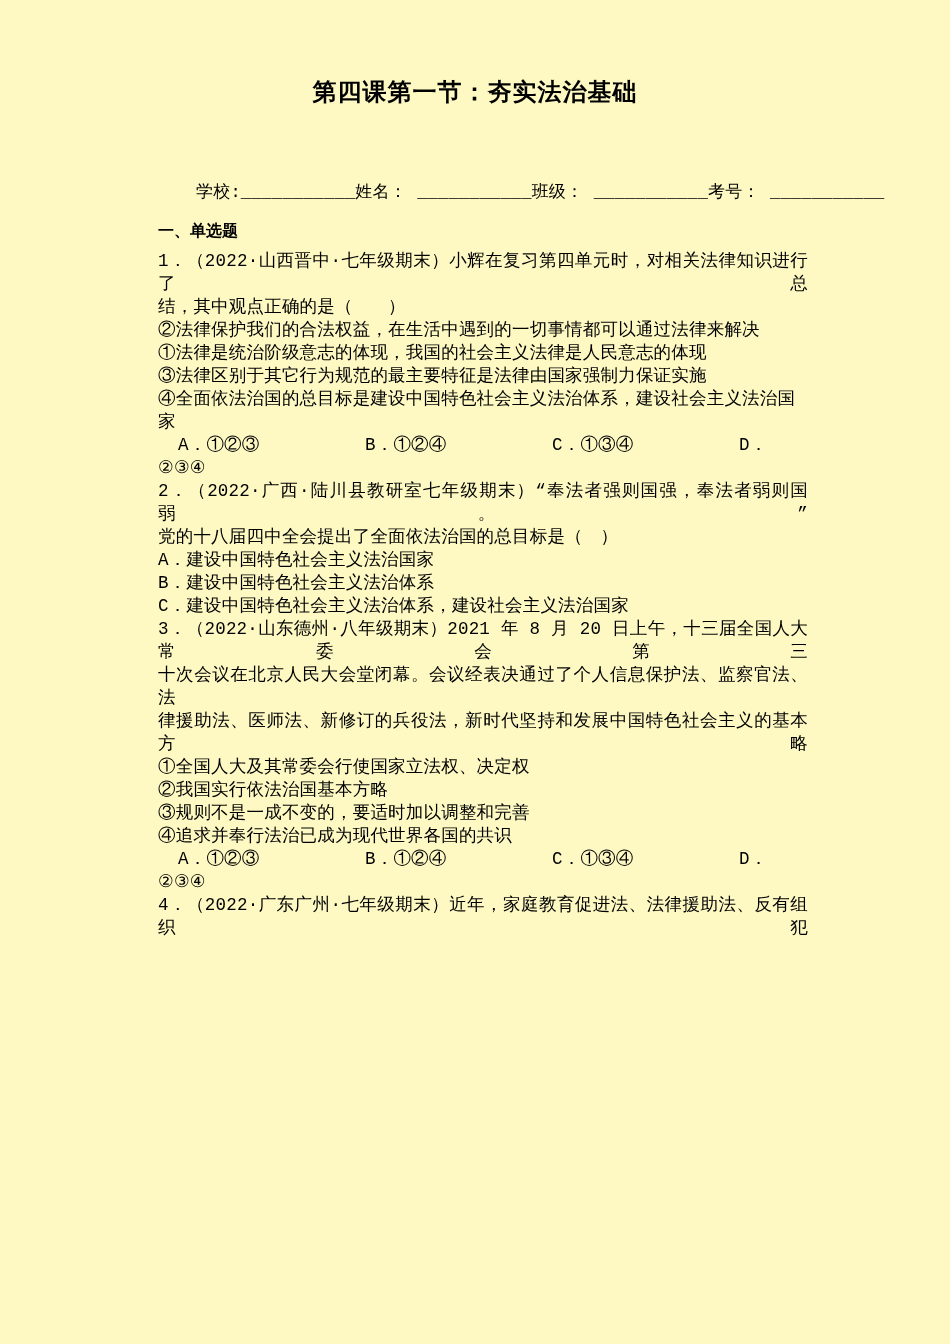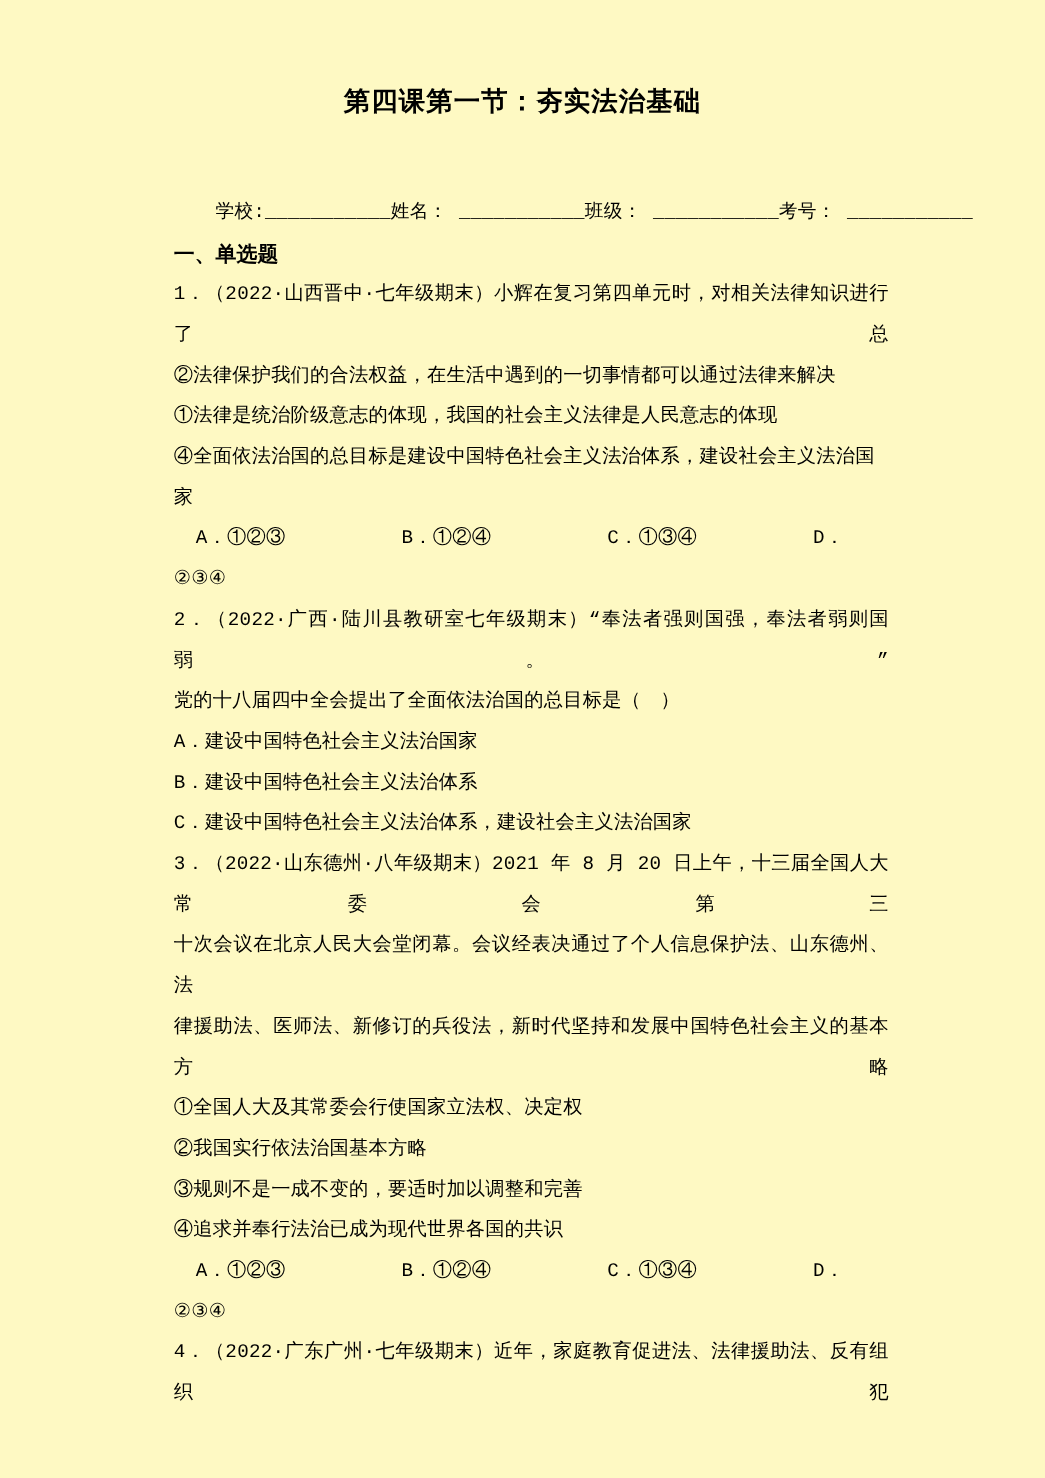--- a/index.html
+++ b/index.html
@@ -36,30 +36,30 @@
     letter-spacing: 0.2px;
   }
   .content {
     position: absolute;
     top: 214px;
     left: 158px;
     width: 650px;
   }
   .section-heading {
     margin: 0;
-    font-size: 19px;
+    font-size: 16px;
     font-weight: bold;
     line-height: 36px;
   }
   .question {
     margin: 0;
   }
   .line {
     font-size: 17.5px;
-    line-height: 37px;
+    line-height: 23px;
     white-space: pre-wrap;
     letter-spacing: 0.2px;
   }
   .line.justify {
     text-align: justify;
     text-align-last: justify;
   }
   .options-row {
     display: block;
     margin-left: 20px;
@@ -77,36 +77,38 @@
 <body>
 
 <div class="page">
   <h1 class="title">第四课第一节：夯实法治基础</h1>
   <div class="info-line">学校:___________姓名： ___________班级： ___________考号： ___________</div>
   <div class="content">
     <p class="section-heading">一、单选题</p>
     <div id="questions">
         <div class="question">
           <div class="line justify">1．（2022·山西晋中·七年级期末）小辉在复习第四单元时，对相关法律知识进行了总</div>
+          <div class="line">结，其中观点正确的是（　　）</div>
           <div class="line">②法律保护我们的合法权益，在生活中遇到的一切事情都可以通过法律来解决</div>
           <div class="line">①法律是统治阶级意志的体现，我国的社会主义法律是人民意志的体现</div>
+          <div class="line">③法律区别于其它行为规范的最主要特征是法律由国家强制力保证实施</div>
           <div class="line">④全面依法治国的总目标是建设中国特色社会主义法治体系，建设社会主义法治国家</div>
           <div class="line options-row"><span class="opt">A．①②③</span><span class="opt">B．①②④</span><span class="opt">C．①③④</span><span class="opt">D．</span></div>
           <div class="line">②③④</div>
         </div>
         <div class="question">
           <div class="line justify">2．（2022·广西·陆川县教研室七年级期末）“奉法者强则国强，奉法者弱则国弱。”</div>
           <div class="line">党的十八届四中全会提出了全面依法治国的总目标是（　）</div>
           <div class="line">A．建设中国特色社会主义法治国家</div>
           <div class="line">B．建设中国特色社会主义法治体系</div>
           <div class="line">C．建设中国特色社会主义法治体系，建设社会主义法治国家</div>
         </div>
         <div class="question">
           <div class="line justify">3．（2022·山东德州·八年级期末）2021 年 8 月 20 日上午，十三届全国人大常委会第三</div>
-          <div class="line justify">十次会议在北京人民大会堂闭幕。会议经表决通过了个人信息保护法、山东德州、法</div>
+          <div class="line justify">十次会议在北京人民大会堂闭幕。会议经表决通过了个人信息保护法、监察官法、法</div>
           <div class="line justify">律援助法、医师法、新修订的兵役法，新时代坚持和发展中国特色社会主义的基本方略</div>
           <div class="line">①全国人大及其常委会行使国家立法权、决定权</div>
           <div class="line">②我国实行依法治国基本方略</div>
           <div class="line">③规则不是一成不变的，要适时加以调整和完善</div>
           <div class="line">④追求并奉行法治已成为现代世界各国的共识</div>
           <div class="line options-row"><span class="opt">A．①②③</span><span class="opt">B．①②④</span><span class="opt">C．①③④</span><span class="opt">D．</span></div>
           <div class="line">②③④</div>
         </div>
         <div class="question">
           <div class="line justify">4．（2022·广东广州·七年级期末）近年，家庭教育促进法、法律援助法、反有组织犯</div>

